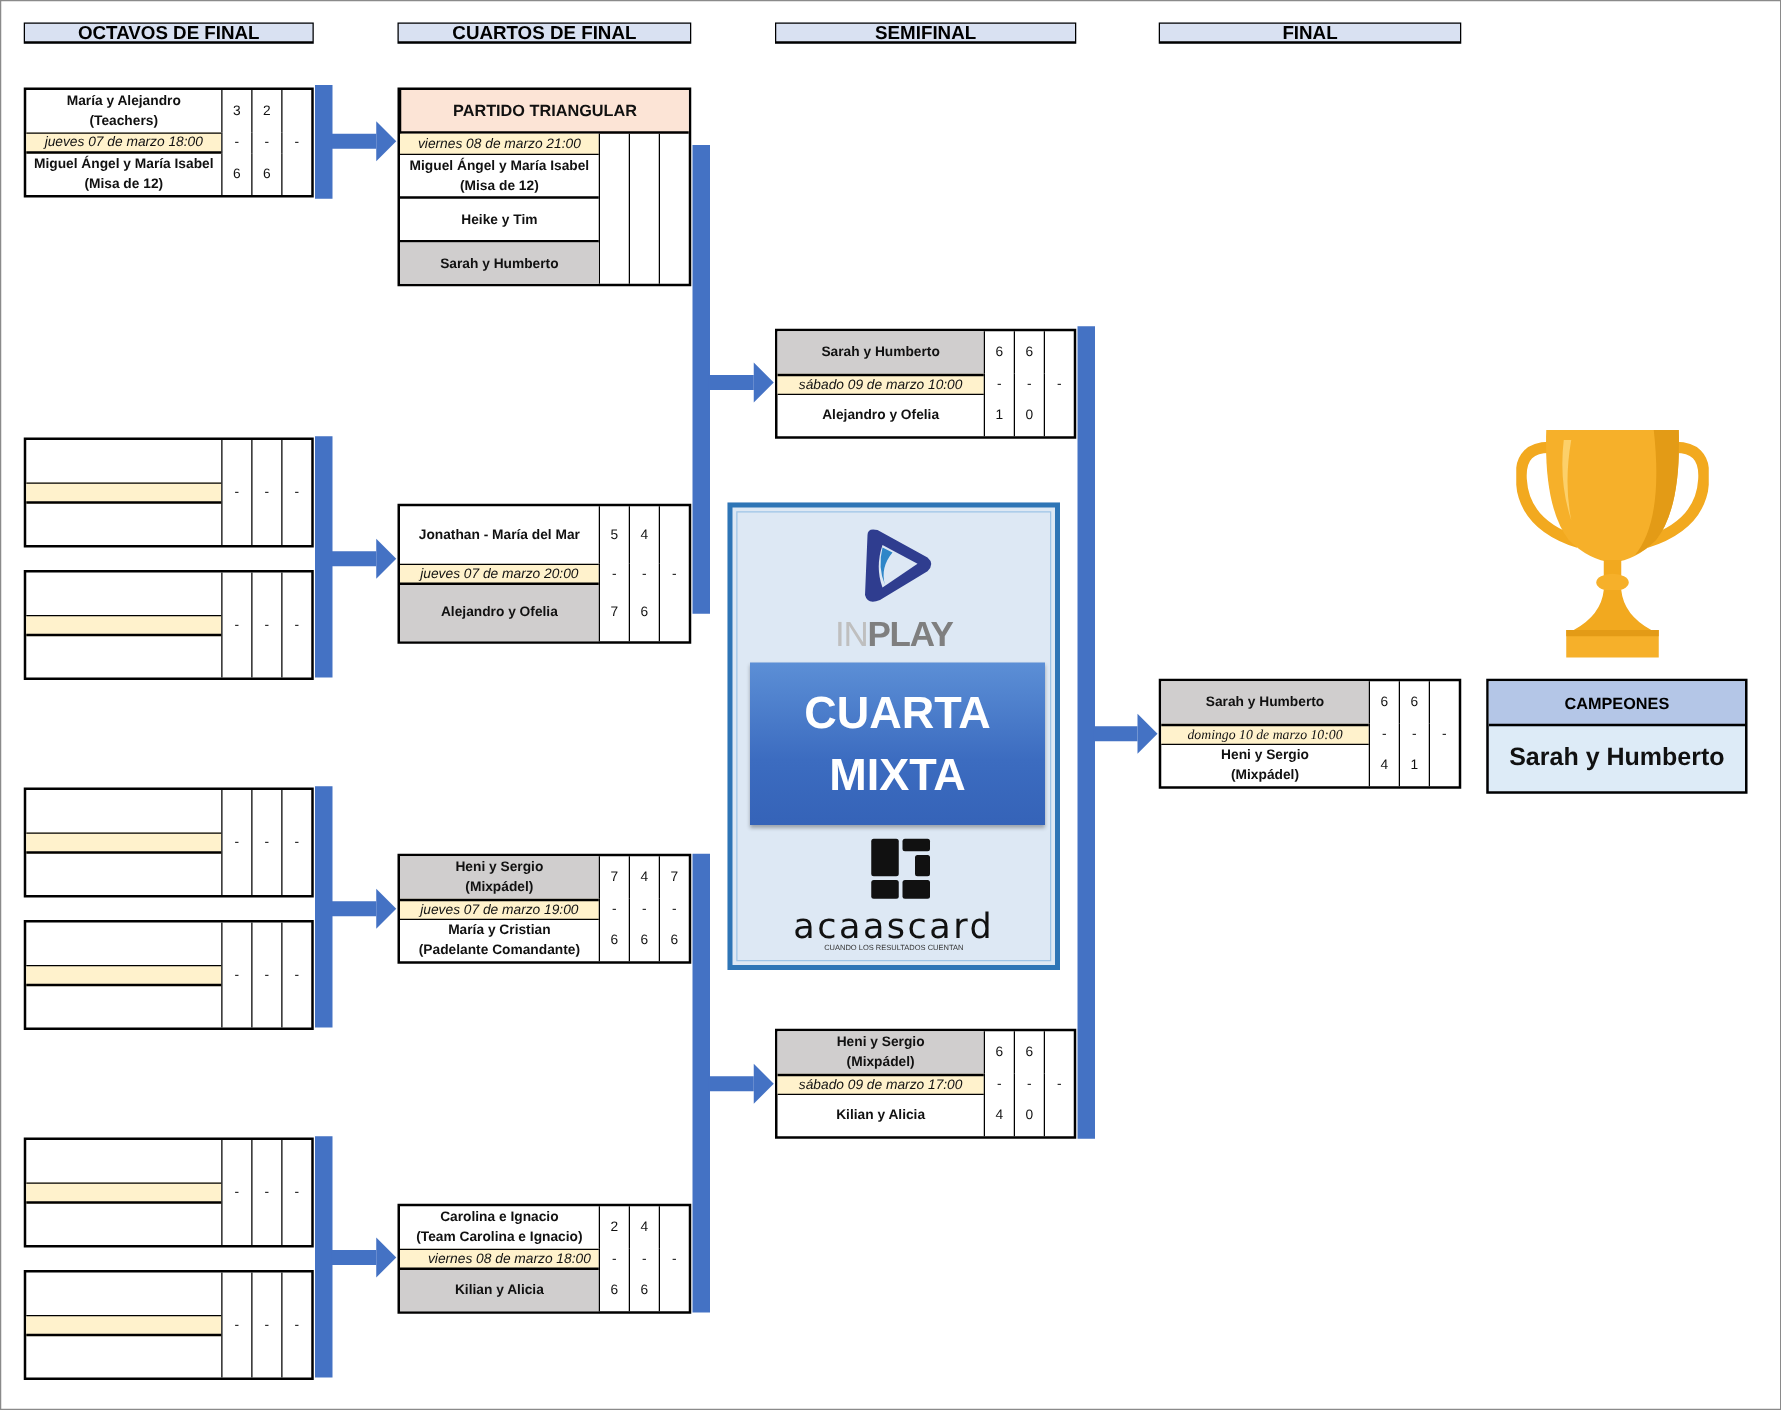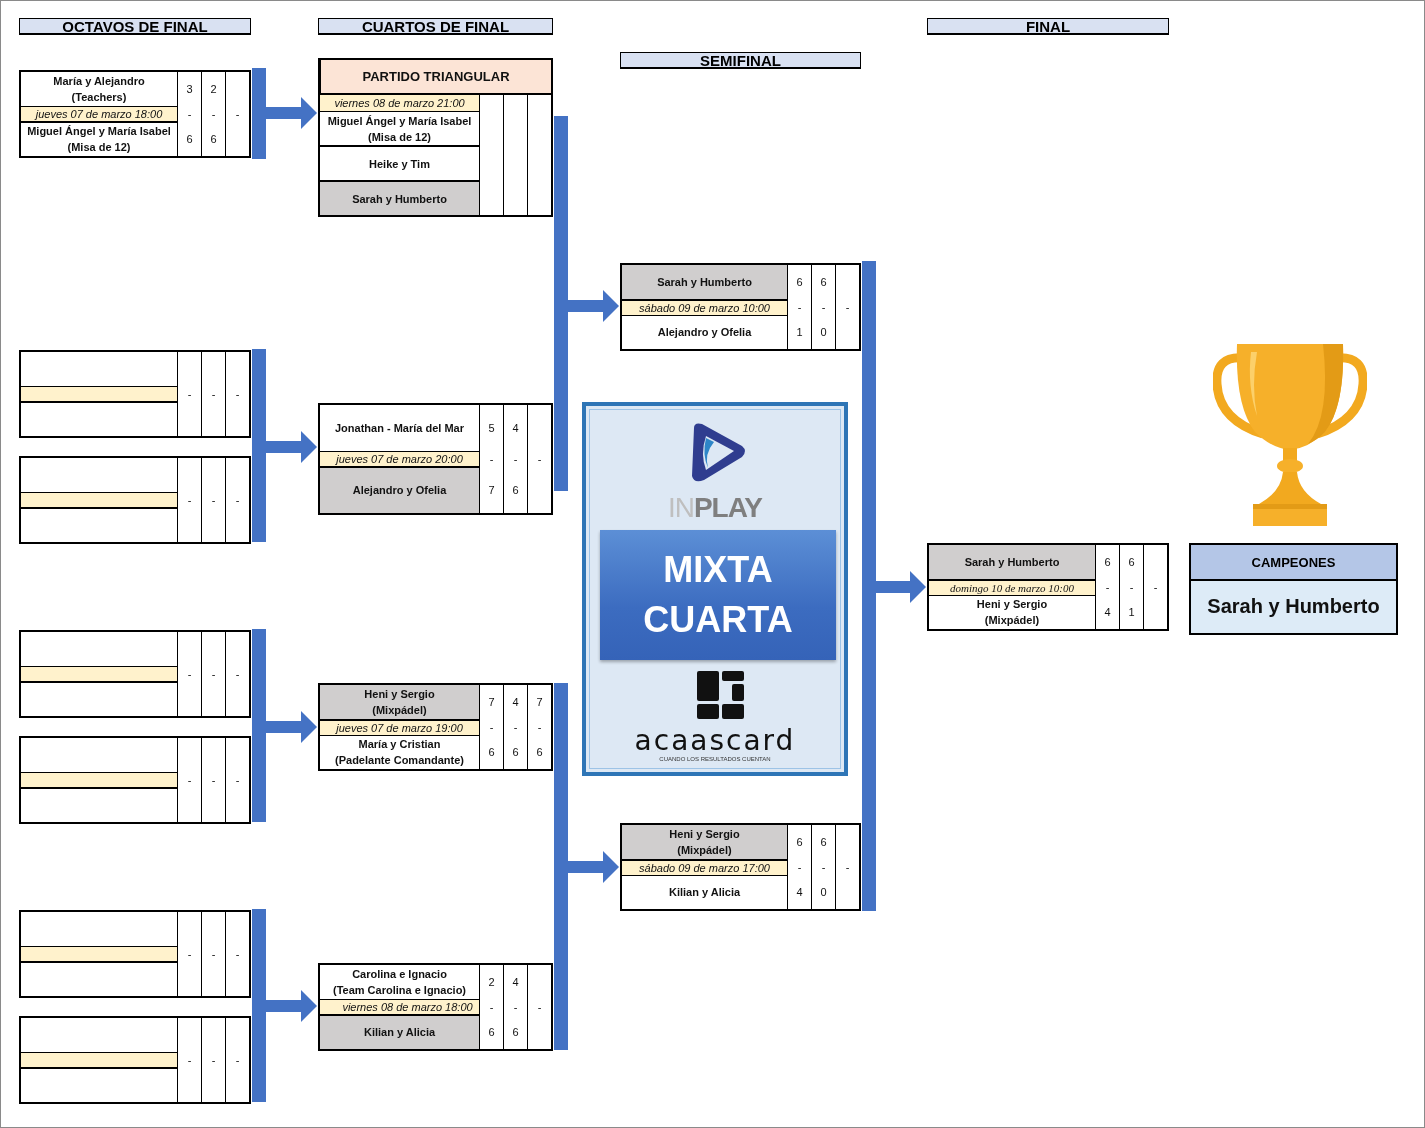--- a/index.html
+++ b/index.html
@@ -57,21 +57,21 @@
     border:2px solid #000; background:#ddebf7;
   }
   .champ-head { height:34px; background:#b4c6e7; border-bottom:2px solid #000; display:flex; align-items:center; justify-content:center; font-weight:bold; font-size:13px; }
   .champ-name { height:50px; display:flex; align-items:center; justify-content:center; font-weight:bold; font-size:20px; color:#111; }
 </style>
 </head>
 <body>
 
 <div class="round-header" style="left:18px;width:232px;">OCTAVOS DE FINAL</div>
 <div class="round-header" style="left:317px;width:235px;">CUARTOS DE FINAL</div>
-<div class="round-header" style="left:619px;width:241px;margin-top:34px;">SEMIFINAL</div>
+<div class="round-header" style="left:619px;width:241px;">SEMIFINAL</div>
 <div class="round-header" style="left:926px;width:242px;">FINAL</div>
 
 <div id="octavos-layer">
     <div class="match m3" style="left: 18px; top: 69px; width: 232px; height: 88px; grid-template-rows: 1fr 17px 1fr;">
       <div class="cell name">María y Alejandro
 (Teachers)</div>
       <div class="cell score">3</div>
       <div class="cell score">2</div>
       <div class="cell score"></div>
       <div class="cell date" style="border-top:1px solid #000;border-bottom:2px solid #000;">jueves 07 de marzo 18:00</div>
@@ -127,21 +127,21 @@
     <div class="match m3" style="left: 18px; top: 1015px; width: 232px; height: 88px; grid-template-rows: 1fr 17px 1fr;">
       <div class="cell name" style="grid-column:1;grid-row:1;"></div>
       <div class="cell date" style="grid-column:1;grid-row:2;border-top:1px solid #000;border-bottom:2px solid #000;"></div>
       <div class="cell name" style="grid-column:1;grid-row:3;"></div>
       <div class="cell dash" style="grid-column:2;grid-row:1/4;">-</div>
       <div class="cell dash" style="grid-column:3;grid-row:1/4;">-</div>
       <div class="cell dash" style="grid-column:4;grid-row:1/4;">-</div>
     </div>
   </div>
 
-<div class="match" style="left:317px;top:57px;width:235px;height:159px;grid-template-columns:1fr 24px 24px 24px;grid-template-rows:35px 17px 35px 35px 1fr;">
+<div class="match" style="left:317px;top:69px;width:235px;height:159px;grid-template-columns:1fr 24px 24px 24px;grid-template-rows:35px 17px 35px 35px 1fr;">
   <div class="cell tri-header">PARTIDO TRIANGULAR</div>
   <div class="cell date top-thick" style="border-top:none;border-bottom:1px solid #000;">viernes 08 de marzo 21:00</div>
   <div class="cell" style="grid-row:2 / 6;grid-column:2;"></div>
   <div class="cell" style="grid-row:2 / 6;grid-column:3;"></div>
   <div class="cell" style="grid-row:2 / 6;grid-column:4;"></div>
   <div class="cell name" style="grid-column:1;border-bottom:2px solid #000;">Miguel Ángel y María Isabel
 (Misa de 12)</div>
   <div class="cell name" style="grid-column:1;border-bottom:2px solid #000;font-weight:bold;">Heike y Tim</div>
   <div class="cell name win" style="grid-column:1;">Sarah y Humberto</div>
 </div>
@@ -262,22 +262,22 @@
   </div>
 
 <div class="banner">
   <svg style="position:absolute;left:98px;top:14px;" width="66" height="66" viewBox="0 0 66 66">
     <path d="M10 8 Q10 2 18 4 L58 26 Q64 31 58 37 L20 60 Q10 64 8 56 Z" fill="#2f3d8f"></path>
     <path d="M22 16 L50 31 L22 50 Q16 34 22 16 Z" fill="#dde8f4"></path>
     <path d="M22 18 Q18 34 24 48 Q20 34 30 22 Z" fill="#2e86c8"></path>
   </svg>
   <div class="inplay-text"><span class="in">IN</span><span>PLAY</span></div>
   <div class="banner-title">
+    <div>CUARTA</div>
     <div>MIXTA</div>
-    <div>CUARTA</div>
   </div>
   <svg style="position:absolute;left:110px;top:264px;" width="50" height="50" viewBox="0 0 50 50">
     <rect x="1" y="1" width="22" height="30" rx="2" fill="#111"></rect>
     <rect x="26" y="1" width="22" height="10" rx="2" fill="#111"></rect>
     <rect x="36" y="14" width="12" height="17" rx="2" fill="#111"></rect>
     <rect x="1" y="34" width="22" height="15" rx="2" fill="#111"></rect>
     <rect x="26" y="34" width="22" height="15" rx="2" fill="#111"></rect>
   </svg>
   <div class="acaa-text">acaascard</div>
   <div class="acaa-tag">CUANDO LOS RESULTADOS CUENTAN</div>

